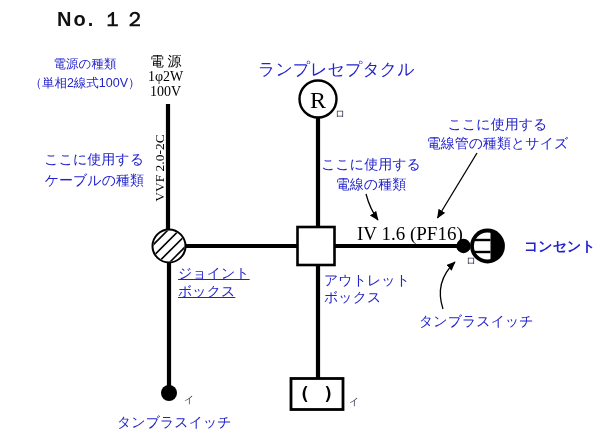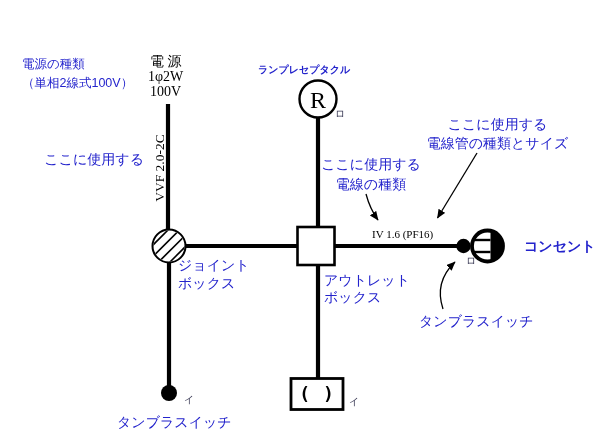--- a/index.html
+++ b/index.html
@@ -8,49 +8,50 @@
     font-family:"Liberation Sans",sans-serif;
   }
   .lbl{position:absolute;color:#2323cc;font-size:14px;line-height:20px;white-space:nowrap;}
   .lbl .ln{display:block;}
   .black{color:#000;}
   .serif{font-family:"Liberation Serif","DejaVu Serif",serif;}
   .title{
     position:absolute;left:57px;top:6px;color:#111;font-size:20px;font-weight:600;
     letter-spacing:2px;white-space:nowrap;
   }
-  .power-annot{left:22px;top:55px;width:126px;text-align:left;line-height:19px;font-size:12.5px;}
+  .power-annot{left:22px;top:55px;width:126px;text-align:center;line-height:19px;font-size:12.5px;}
   .power-src{left:148px;top:54px;line-height:15px;font-size:14px;text-align:center;}
   .cable-note{left:40px;top:149px;width:104px;text-align:right;line-height:21px;}
   .vvf{
     left:112px;top:160px;width:96px;text-align:center;font-size:13.5px;color:#000;
     transform:rotate(-90deg);transform-origin:center;line-height:16px;
   }
-  .lamp-lbl{left:258px;top:60px;font-size:10px;font-weight:bold;}
+  .lamp-lbl{left:258px;top:60px;font-size:17px;}
   .conduit-note{left:425px;top:115px;width:145px;text-align:center;line-height:19px;}
   .wire-note{left:320px;top:154px;width:102px;text-align:center;line-height:20px;}
-  .iv-lbl{left:372px;top:224px;font-size:11px;}
-  .joint-lbl{left:178px;top:256px;line-height:18px;}
+  .iv-lbl{left:357px;top:224px;font-size:19px;}
+  .joint-lbl{left:178px;top:264px;line-height:18px;text-decoration:underline;}
   .outletbox-lbl{left:324px;top:272px;line-height:17px;}
   .consent-lbl{left:524px;top:236px;font-weight:bold;}
   .sw-right-lbl{left:419px;top:311px;}
   .sw-left-lbl{left:117px;top:412px;}
   .ceiling-lbl{left:248px;top:412px;}
   .mark{position:absolute;font-size:10px;color:#3a3a55;line-height:10px;}
   .mark-lamp{left:335px;top:109px;}
   .mark-outlet-sw{left:466px;top:256px;}
   .mark-left-sw{left:184px;top:395px;}
   .mark-ceiling{left:349px;top:397px;}
   svg{position:absolute;left:0;top:0;}
 </style>
 </head>
 <body>
 
 <div class="stage">
 
+  <div class="title">No. １２</div>
 
   <svg width="612" height="439" viewBox="0 0 612 439">
     <defs>
       <clipPath id="jointClip">
           <circle cx="169" cy="246" r="15.5"></circle>
         </clipPath>
       <marker id="ah" markerWidth="9" markerHeight="8" refX="6.5" refY="3" orient="auto">
         <path d="M0,0 L7,3 L0,6 Z" fill="#000"></path>
       </marker>
     </defs>
@@ -110,20 +111,21 @@
   </div>
 
   <div class="lbl power-src black serif">
     <span class="ln">電 源</span>
     <span class="ln">1φ2W</span>
     <span class="ln">100V</span>
   </div>
 
   <div class="lbl cable-note">
     <span class="ln">ここに使用する</span>
+    <span class="ln">ケーブルの種類</span>
   </div>
 
   <div class="lbl vvf serif">VVF 2.0-2C</div>
 
   <div class="lbl lamp-lbl">ランプレセプタクル</div>
 
   <div class="lbl conduit-note">
     <span class="ln">ここに使用する</span>
     <span class="ln">電線管の種類とサイズ</span>
   </div>

